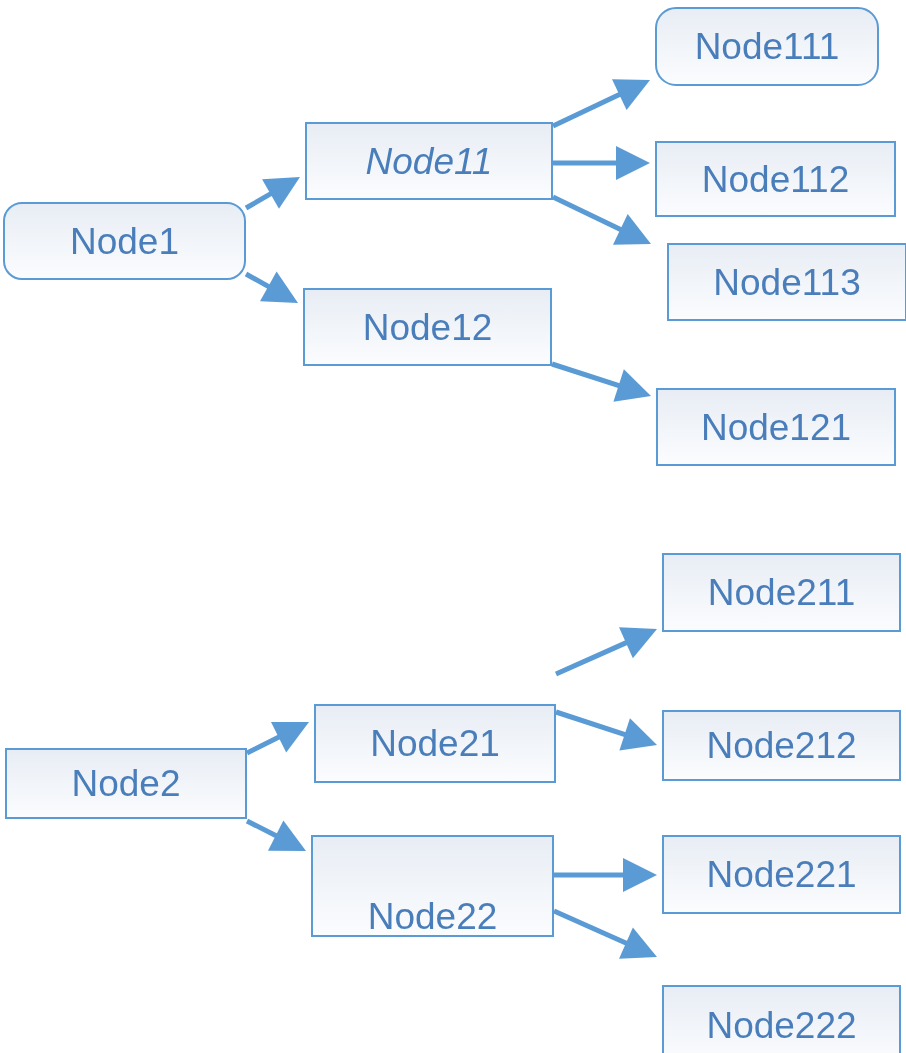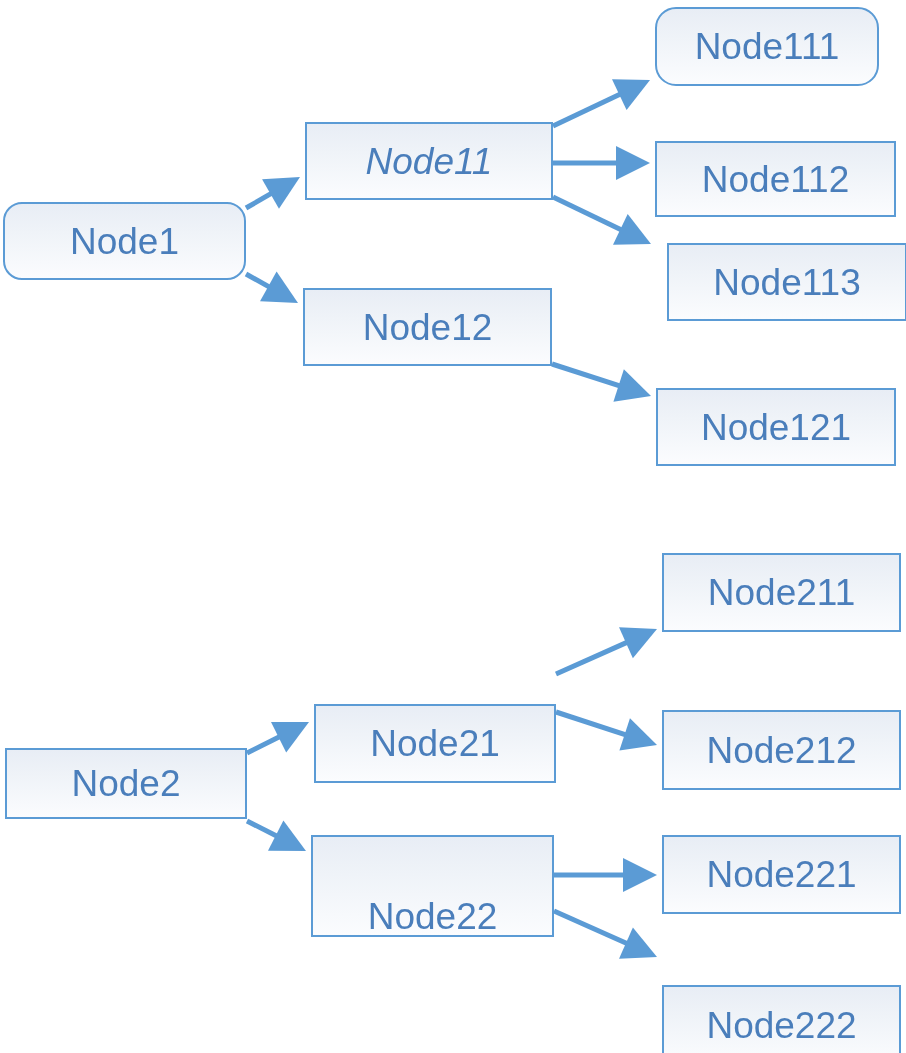--- a/index.html
+++ b/index.html
@@ -138,21 +138,21 @@
   </div>
 
   <div class="node-box" style="left:311px; top:835px; width:243px; height:102px;align-items:flex-end;">
     <span class="node-label">Node22</span>
   </div>
 
   <div class="node-box" style="left:662px; top:553px; width:239px; height:79px;">
     <span class="node-label">Node211</span>
   </div>
 
-  <div class="node-box" style="left:662px; top:710px; width:239px; height:80px;">
+  <div class="node-box" style="left:662px; top:710px; width:239px; height:71px;">
     <span class="node-label">Node212</span>
   </div>
 
   <div class="node-box" style="left:662px; top:835px; width:239px; height:79px;">
     <span class="node-label">Node221</span>
   </div>
 
   <div class="node-box" style="left:662px; top:955px; width:239px; height:80px;margin-top:30px;">
     <span class="node-label">Node222</span>
   </div>

